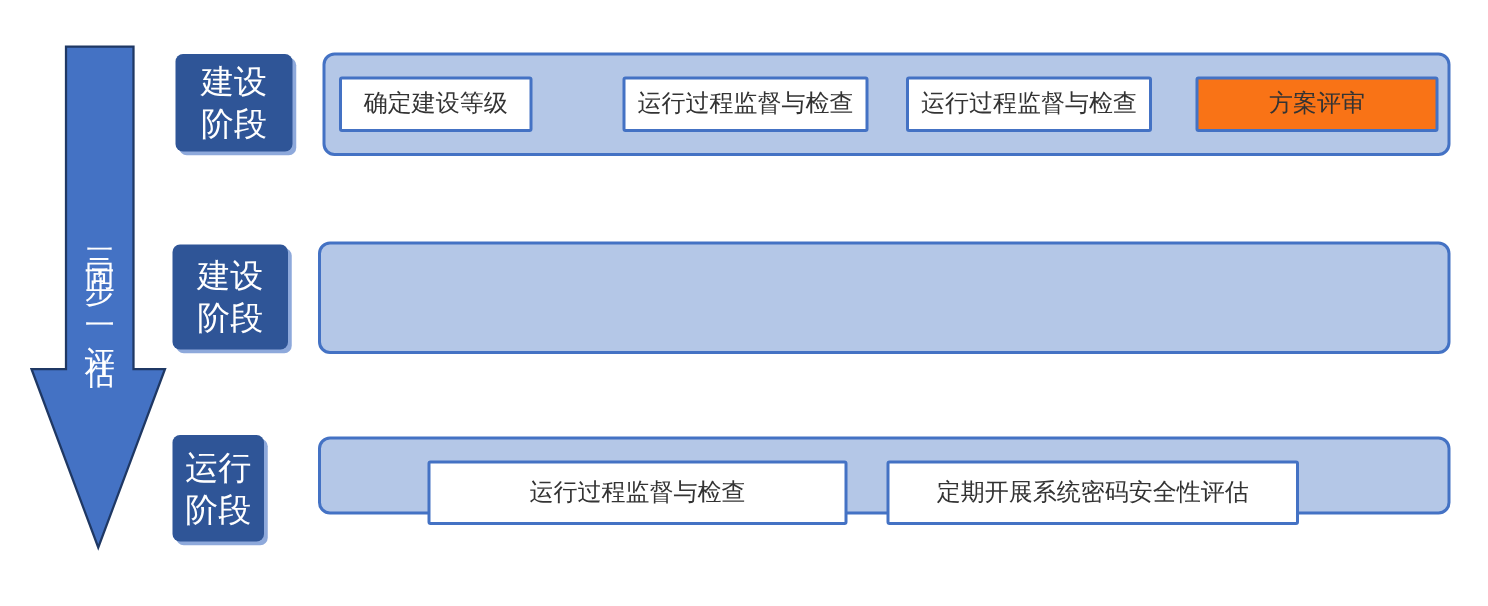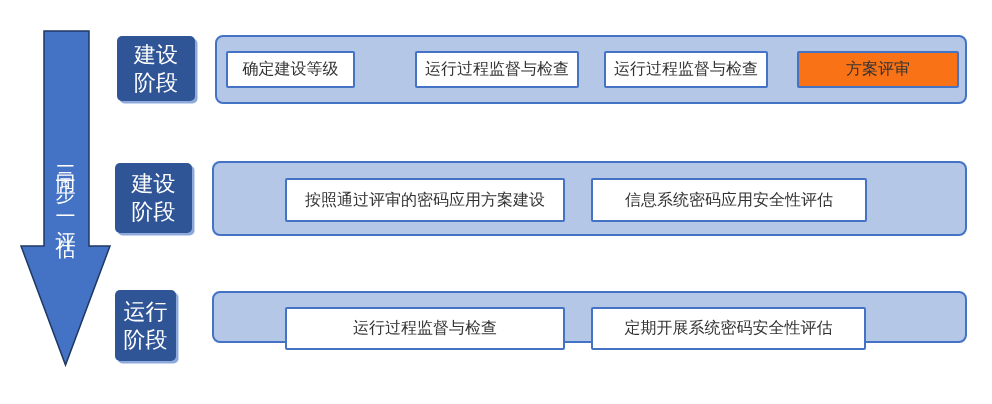--- a/index.html
+++ b/index.html
@@ -116,22 +116,20 @@
   </div>
 
   <div class="row row-1">
     <div class="step r1 s1">确定建设等级</div>
     <div class="step r1 s2">运行过程监督与检查</div>
     <div class="step r1 s3">运行过程监督与检查</div>
     <div class="step r1 s4 highlight">方案评审</div>
   </div>
 
   <div class="row row-2">
-    <div class="step r2 s1">按照通过评审的密码应用方案建设</div>
-    <div class="step r2 s2">信息系统密码应用安全性评估</div>
   </div>
 
   <div class="row row-3">
     <div class="step r3 s1">运行过程监督与检查</div>
     <div class="step r3 s2">定期开展系统密码安全性评估</div>
   </div>
 
 </div>
 
 </body></html>

